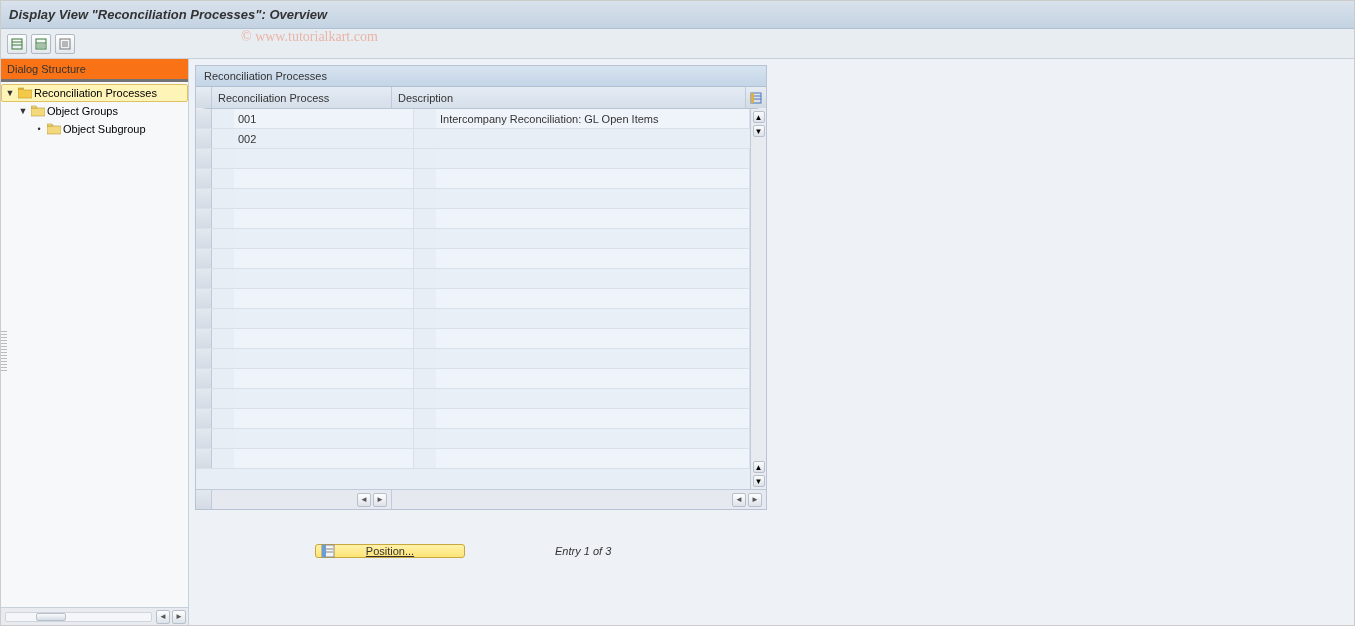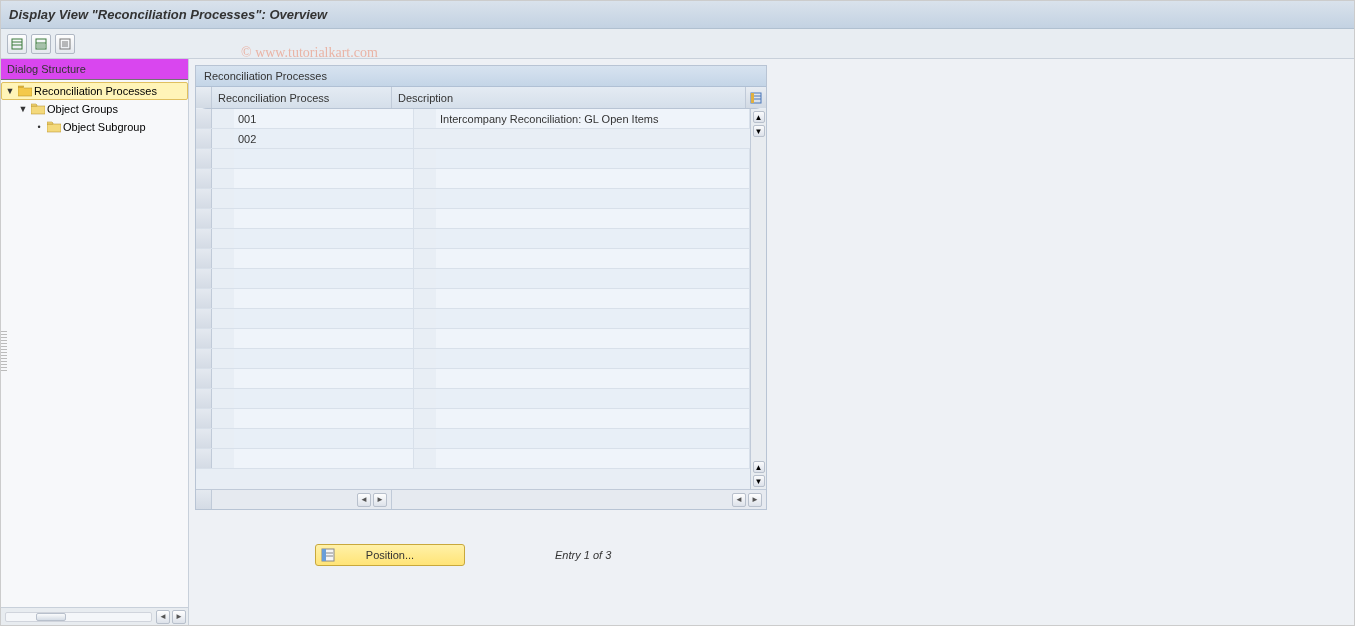--- a/index.html
+++ b/index.html
@@ -54,21 +54,21 @@
       background: linear-gradient(#fefefe,#e4e8ee);
       display: flex;
       align-items: center;
       justify-content: center;
       cursor: pointer;
     }
     .tb-btn svg { width: 12px; height: 12px; }
     .watermark {
       position: absolute;
       left: 240px;
-      top: 16px;
+      top: 0;
       color: #eaa18d;
       font-size: 14px;
       opacity: 0.75;
       pointer-events: none;
       font-family: Georgia, serif;
     }
     
     .main {
       display: flex;
       height: calc(100% - 58px);
@@ -77,23 +77,23 @@
     .dialog-panel {
       width: 188px;
       min-width: 188px;
       background: #f7f8fa;
       border-right: 1px solid #c8d0da;
       display: flex;
       flex-direction: column;
     }
     .dialog-title {
       padding: 4px 6px;
-      border-bottom: 1px solid #737373;
-      color: #333;
-      background: #d946ef;
+      border-bottom: 3px solid #737373;
+      color: #333;
+      background: #f97316;
     }
     .tree {
       flex: 1;
       padding: 2px 0;
       overflow: auto;
     }
     .tree-node {
       display: flex;
       align-items: center;
       padding: 2px 2px;
@@ -293,32 +293,33 @@
     
     .position-bar {
       margin-top: 34px;
       margin-left: 120px;
       display: flex;
       align-items: center;
       gap: 90px;
     }
     .position-btn {
       width: 150px;
-      height: 22px;
+      height: 14px;
       background: linear-gradient(#fff1a8,#ffe477);
       border: 1px solid #c8a83c;
       border-radius: 3px;
       display: flex;
       align-items: center;
       justify-content: center;
       gap: 6px;
       cursor: pointer;
       color: #333;
       position:relative;
       font-size:11px;
+      text-decoration:underline;
     }
     .position-btn .pbicon {
       position: absolute;
       left: 4px;
       width: 16px;
       height: 16px;
       display: flex;
       align-items: center;
       justify-content: center;
     }

